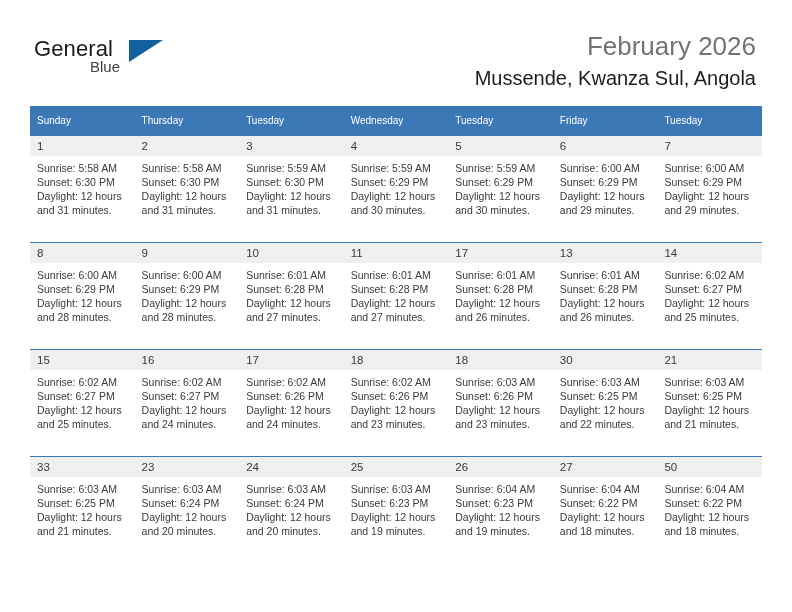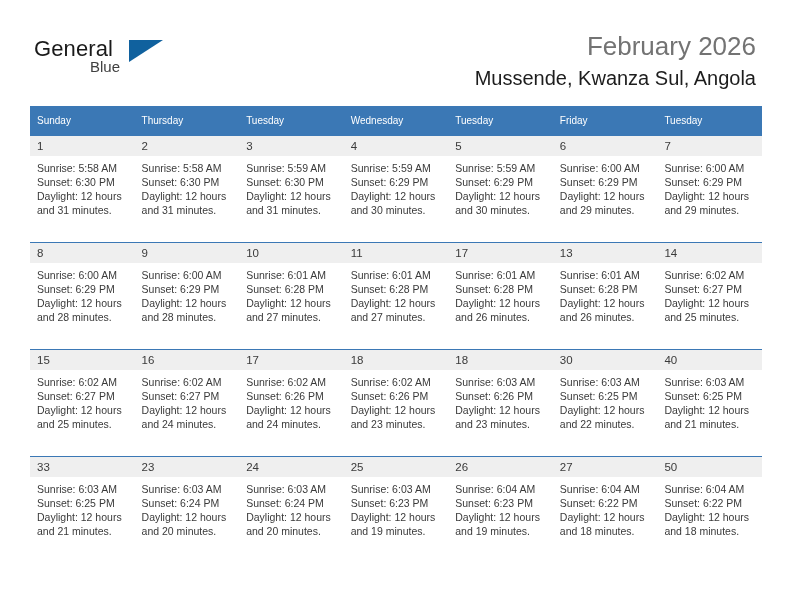--- a/index.html
+++ b/index.html
@@ -348,21 +348,21 @@
         <td>
           <div class="daynum">30</div>
           <div class="cell-body">
             <div class="cell-line">Sunrise: 6:03 AM</div>
             <div class="cell-line">Sunset: 6:25 PM</div>
             <div class="cell-line">Daylight: 12 hours</div>
             <div class="cell-line">and 22 minutes.</div>
           </div>
         </td>
         <td>
-          <div class="daynum">40</div>
+          <div class="daynum">21</div>
           <div class="cell-body">
             <div class="cell-line">Sunrise: 6:03 AM</div>
             <div class="cell-line">Sunset: 6:25 PM</div>
             <div class="cell-line">Daylight: 12 hours</div>
             <div class="cell-line">and 21 minutes.</div>
           </div>
         </td>
       </tr>
 
       <tr class="week-row">

